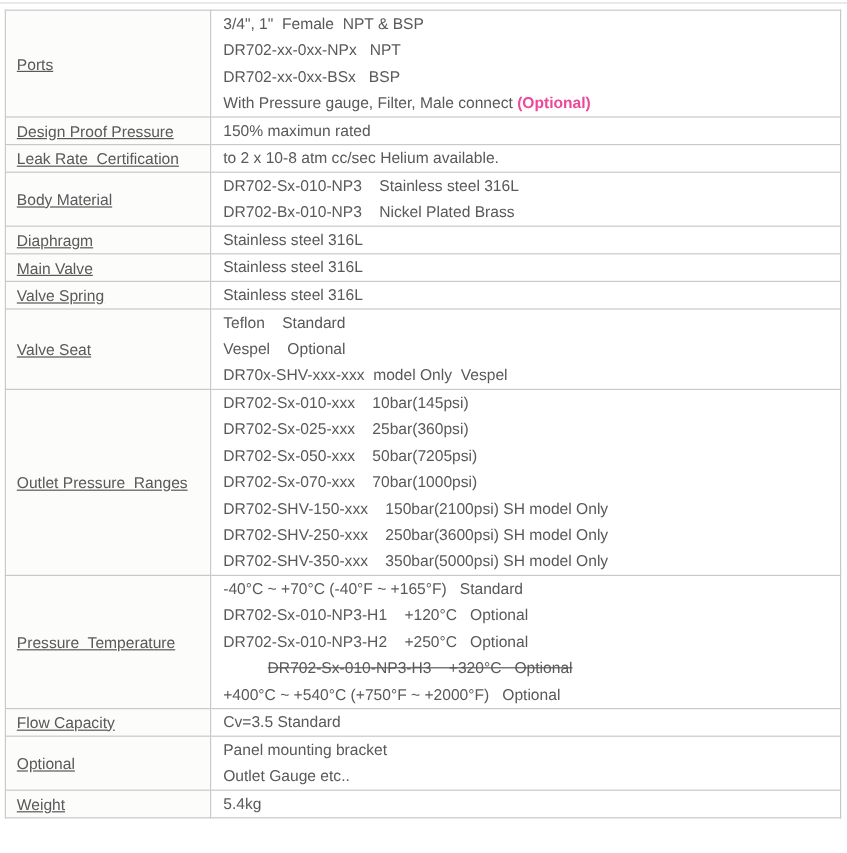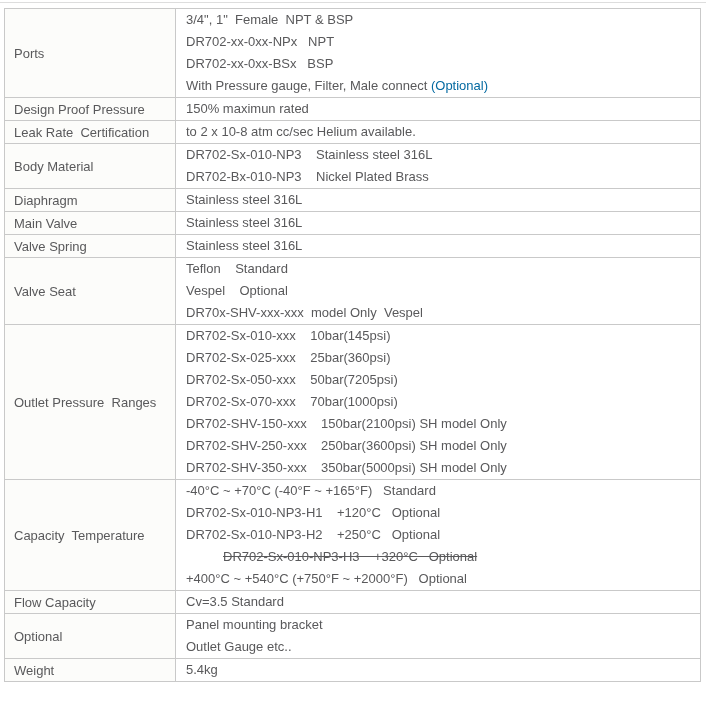--- a/index.html
+++ b/index.html
@@ -39,33 +39,34 @@
     font-weight: normal;
     vertical-align: middle;
     padding: 0;
   }
   table.spec th {
     width: 161px;
     text-align: left;
     padding-left: 9px;
     background: #fcfcfa;
     white-space: pre;
+    text-decoration: underline;
   }
   table.spec td {
     padding-left: 10px;
   }
   .line {
     height: 22px;
     line-height: 22px;
     white-space: pre;
     overflow: hidden;
   }
   .line b {
-    font-weight: normal;
-    color: #0369a1;
+    font-weight: bold;
+    color: #ec4899;
   }
   .line.strike {
     text-decoration: line-through;
     margin-left: 37px;
   }
 </style>
 </head>
 <body>
 
 <div class="page">
@@ -132,21 +133,21 @@
             <div class="line">DR702-Sx-010-xxx    10bar(145psi)</div>
             <div class="line">DR702-Sx-025-xxx    25bar(360psi)</div>
             <div class="line">DR702-Sx-050-xxx    50bar(7205psi)</div>
             <div class="line">DR702-Sx-070-xxx    70bar(1000psi)</div>
             <div class="line">DR702-SHV-150-xxx    150bar(2100psi) SH model Only</div>
             <div class="line">DR702-SHV-250-xxx    250bar(3600psi) SH model Only</div>
             <div class="line">DR702-SHV-350-xxx    350bar(5000psi) SH model Only</div>
           </td>
         </tr>
         <tr>
-          <th>Capacity  Temperature</th>
+          <th>Pressure  Temperature</th>
           <td>
             <div class="line">-40°C ~ +70°C (-40°F ~ +165°F)   Standard</div>
             <div class="line">DR702-Sx-010-NP3-H1    +120°C   Optional</div>
             <div class="line">DR702-Sx-010-NP3-H2    +250°C   Optional</div>
             <div class="line strike">DR702-Sx-010-NP3-H3    +320°C   Optional</div>
             <div class="line">+400°C ~ +540°C (+750°F ~ +2000°F)   Optional</div>
           </td>
         </tr>
         <tr>
           <th>Flow Capacity</th>

